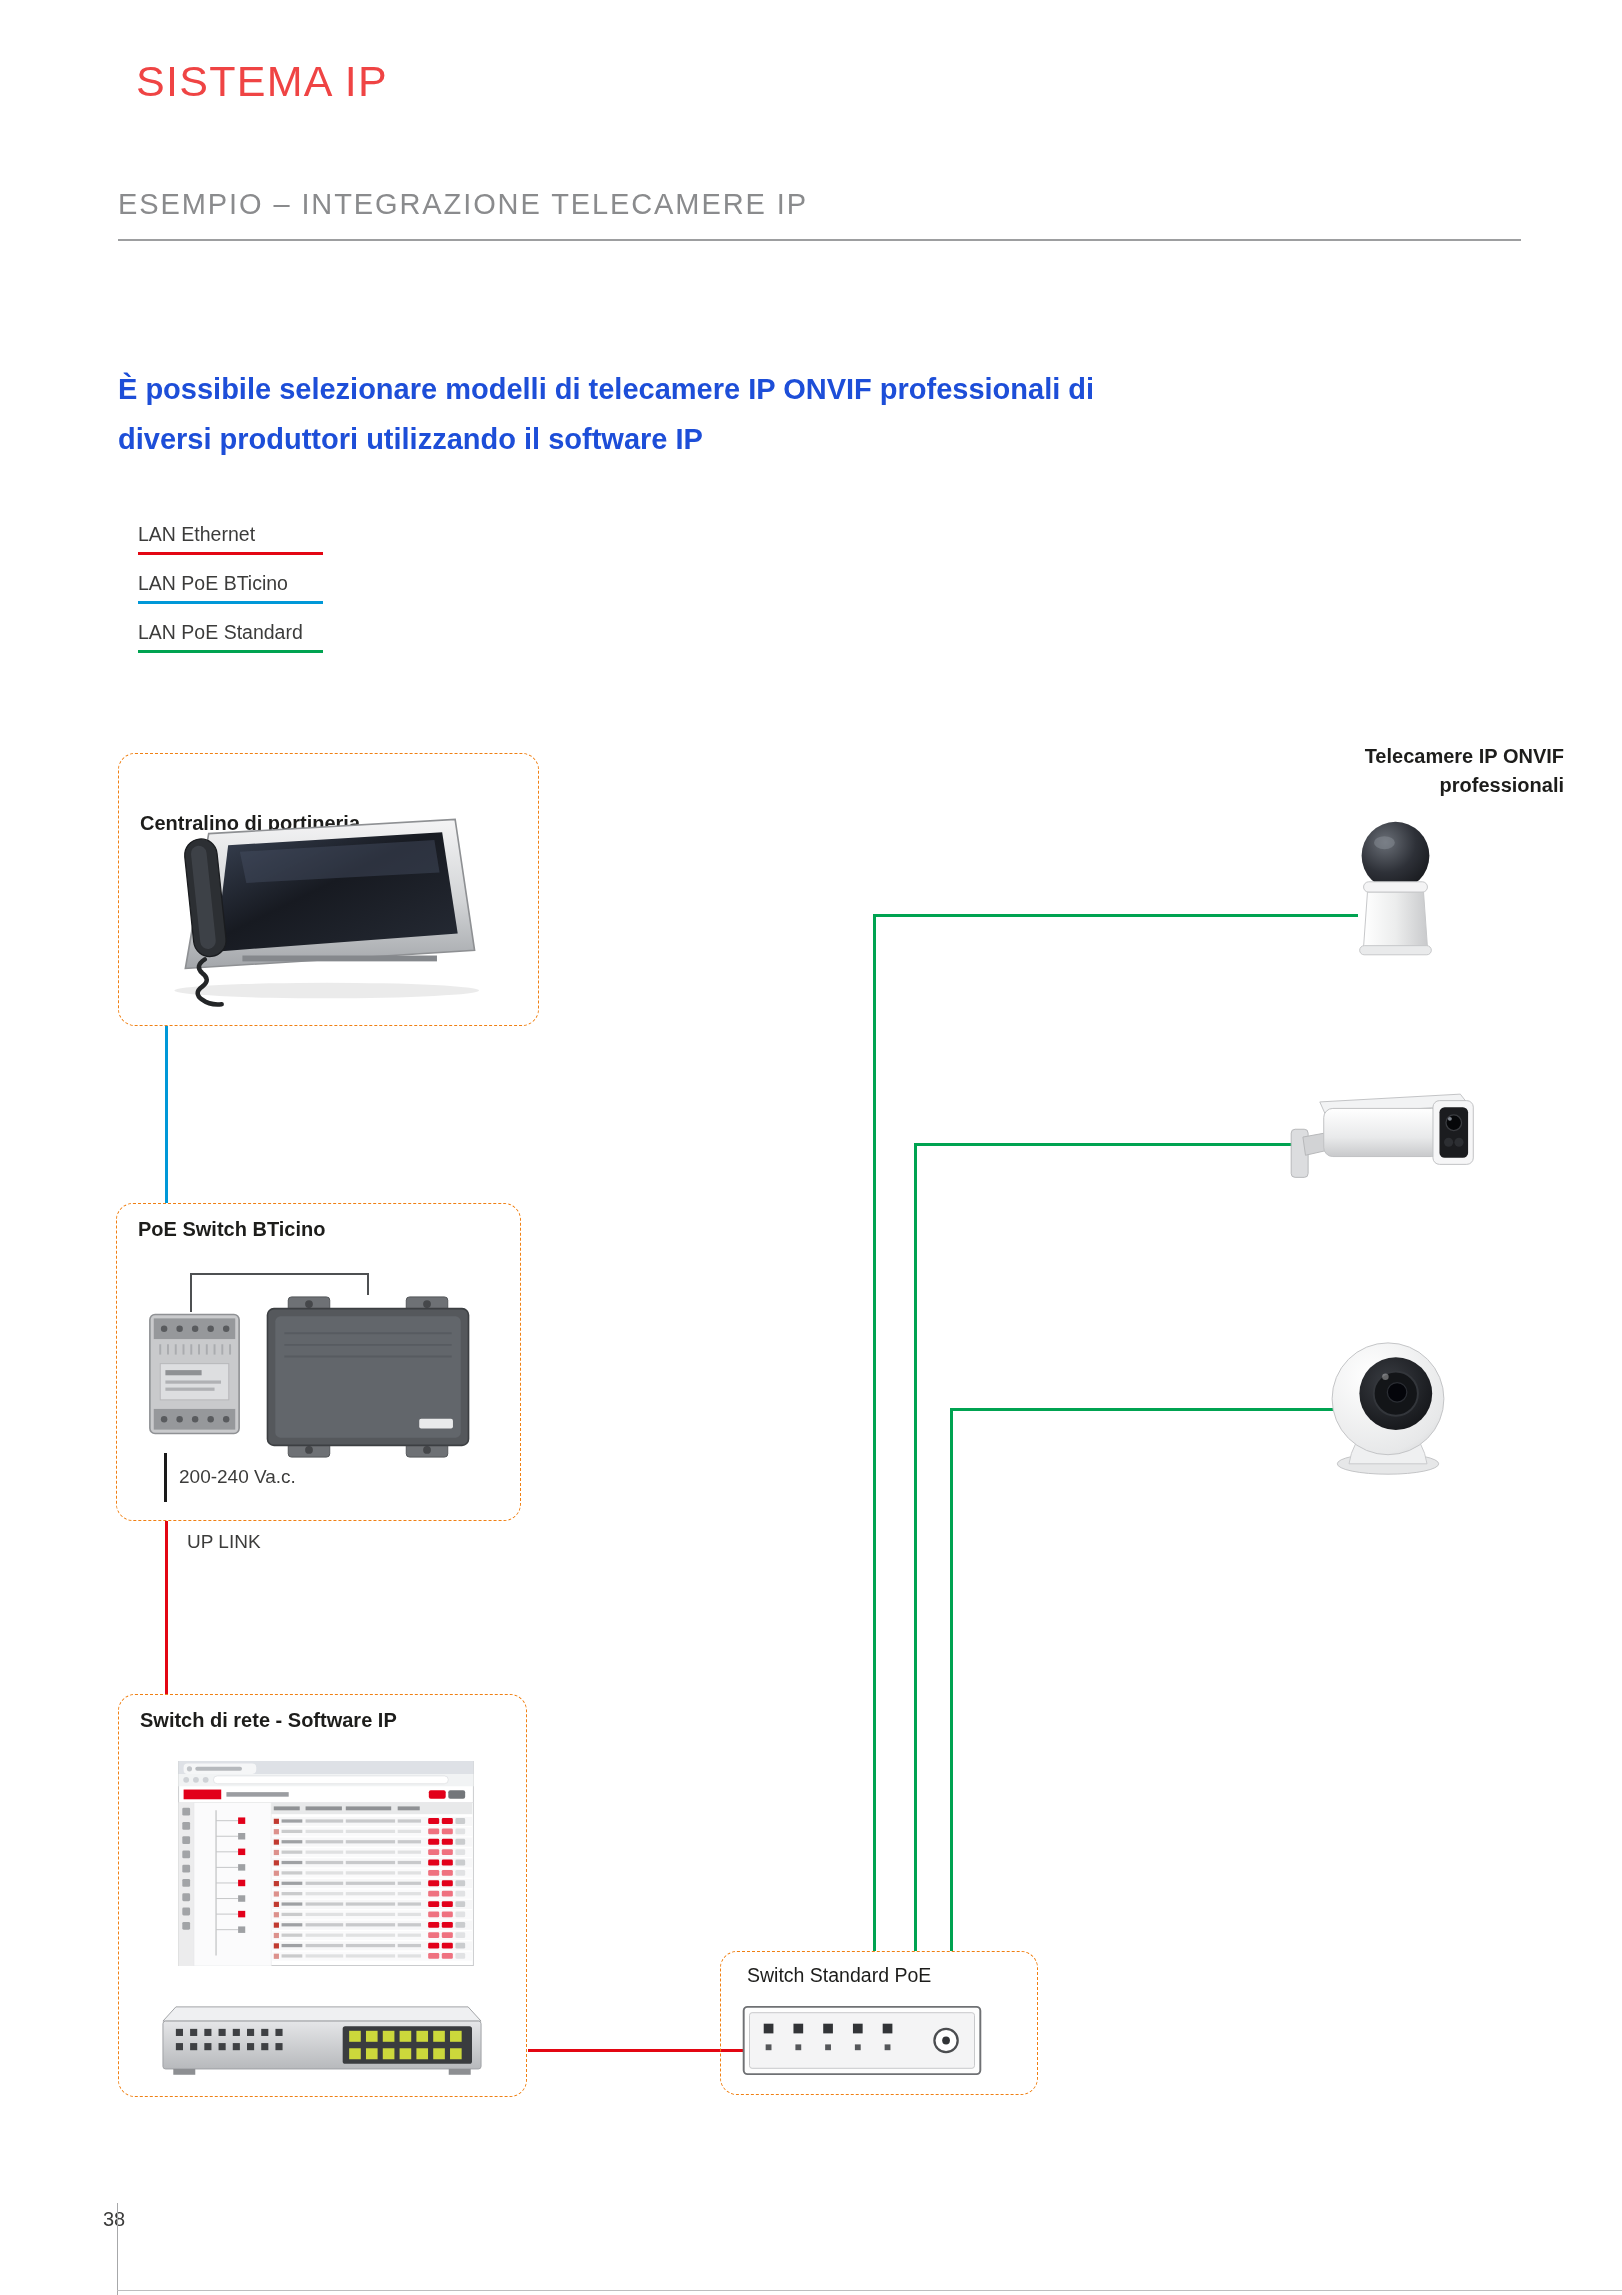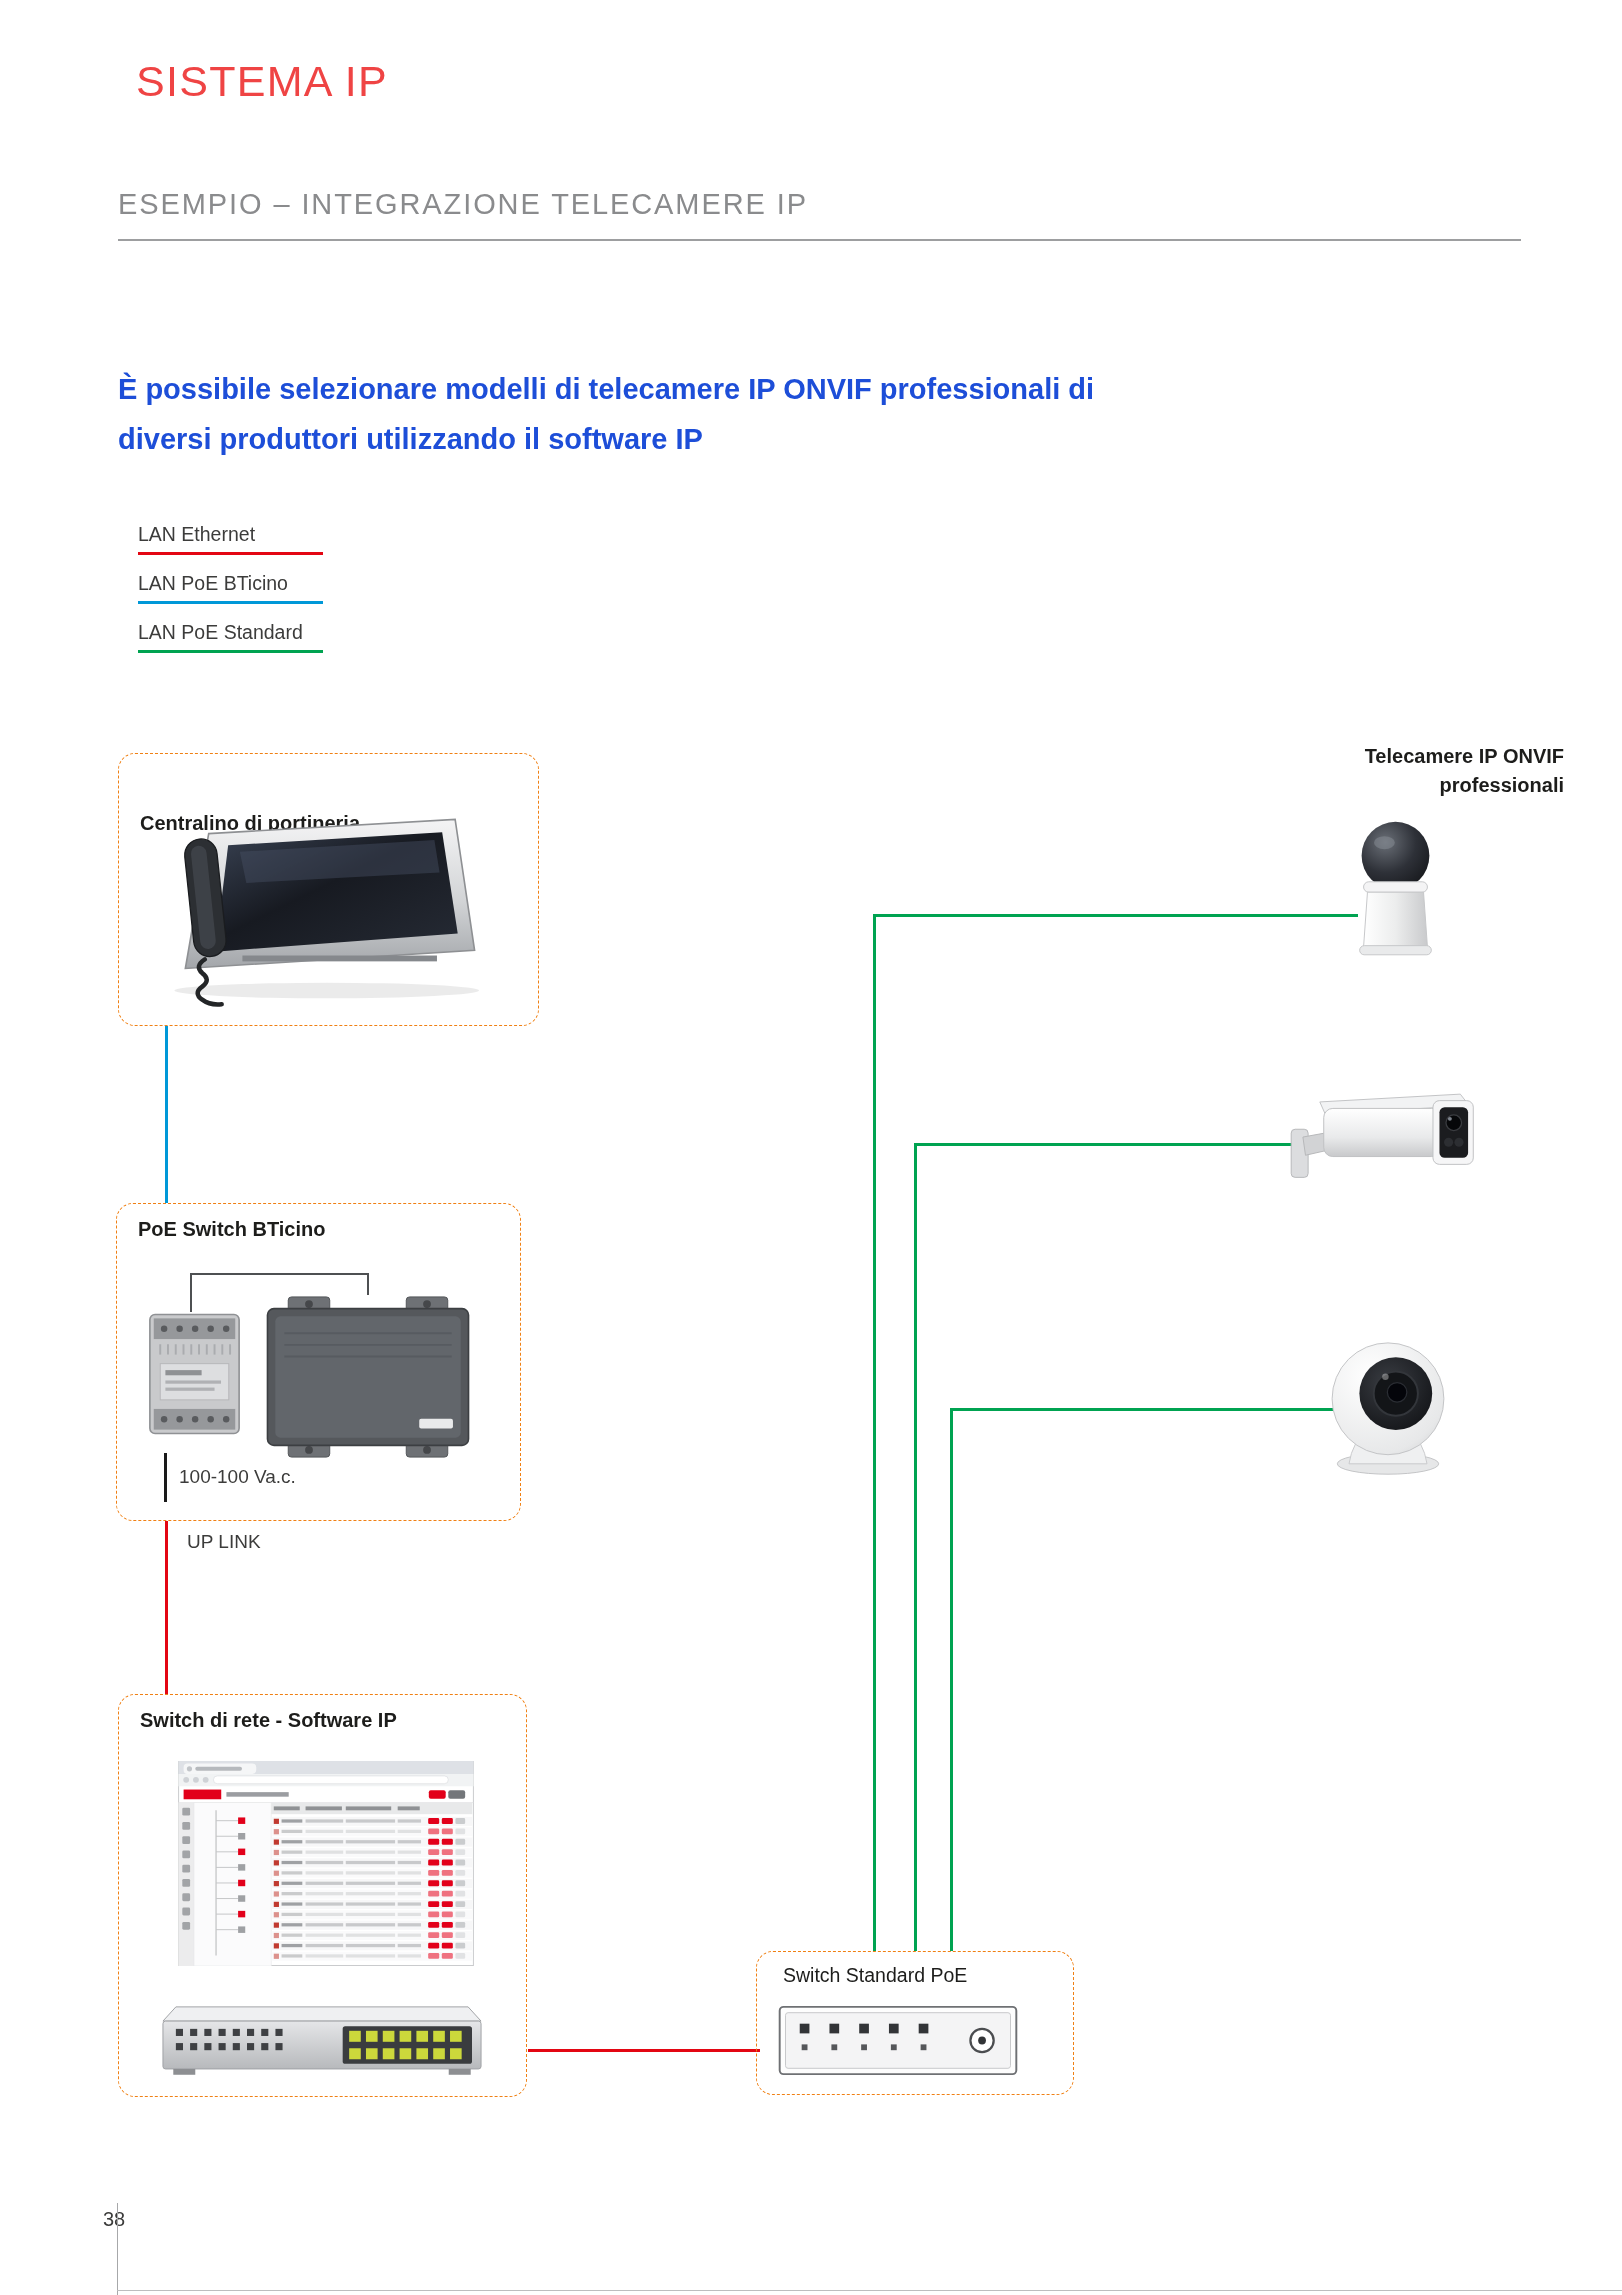--- a/index.html
+++ b/index.html
@@ -167,21 +167,21 @@
       <g stroke="#575b60" stroke-width="3">
         <line x1="36" y1="60" x2="294" y2="60"></line>
           <line x1="36" y1="78" x2="294" y2="78"></line>
           <line x1="36" y1="96" x2="294" y2="96"></line>
       </g>
       <rect x="244" y="192" width="52" height="15" rx="3" fill="#e9eaeb"></rect>
     </svg>
   </div>
 
   <div class="line line-black" style="left:164px; top:1453px; width:2.6px; height:49px;"></div>
-  <div class="small-label" style="left:179px; top:1466px;">100-100 Va.c.</div>
+  <div class="small-label" style="left:179px; top:1466px;">200-240 Va.c.</div>
   <div class="small-label" style="left:187px; top:1531px;">UP LINK</div>
 
   <div class="dashed-box" style="left:118px; top:1694px; width:409px; height:403px;">
     <div class="box-label" style="left:21px; top:14.3px;">Switch di rete - Software IP</div>
 
     <svg class="abs" style="left:59px; top:66px; width:296px; height:205px;" viewBox="0 0 455 316">
       <defs>
         <g id="swrow">
           <rect x="143" y="0" width="310" height="14" fill="#f7f7f8"></rect>
           <rect x="147" y="3" width="8" height="8" fill="#c0392f"></rect>
@@ -306,21 +306,21 @@
           <rect x="380" y="70" width="18" height="17"></rect>
           <rect x="406" y="70" width="18" height="17"></rect>
           <rect x="432" y="70" width="18" height="17"></rect>
           <rect x="458" y="70" width="18" height="17"></rect>
       </g>
       <rect x="30" y="102" width="34" height="9" fill="#8d8f92"></rect>
       <rect x="456" y="102" width="34" height="9" fill="#8d8f92"></rect>
     </svg>
   </div>
 
-  <div class="dashed-box" style="left:756px; top:1951px; width:318px; height:144px;">
+  <div class="dashed-box" style="left:720px; top:1951px; width:318px; height:144px;">
     <div class="plain-label" style="left:26px; top:11.7px;">Switch Standard PoE</div>
     <svg class="abs" style="left:19.5px; top:51px; width:242px; height:75px;" viewBox="0 0 372 116">
       <rect x="3" y="6" width="366" height="104" rx="6" fill="#fdfdfd" stroke="#6f7174" stroke-width="3"></rect>
       <rect x="12" y="15" width="348" height="86" rx="4" fill="#f4f4f5" stroke="#c6c7c9" stroke-width="1.5"></rect>
       <g fill="#323437">
         <rect x="34" y="32" width="15" height="15"></rect>
           <rect x="80" y="32" width="15" height="15"></rect>
           <rect x="126" y="32" width="15" height="15"></rect>
           <rect x="172" y="32" width="15" height="15"></rect>
           <rect x="218" y="32" width="15" height="15"></rect>

